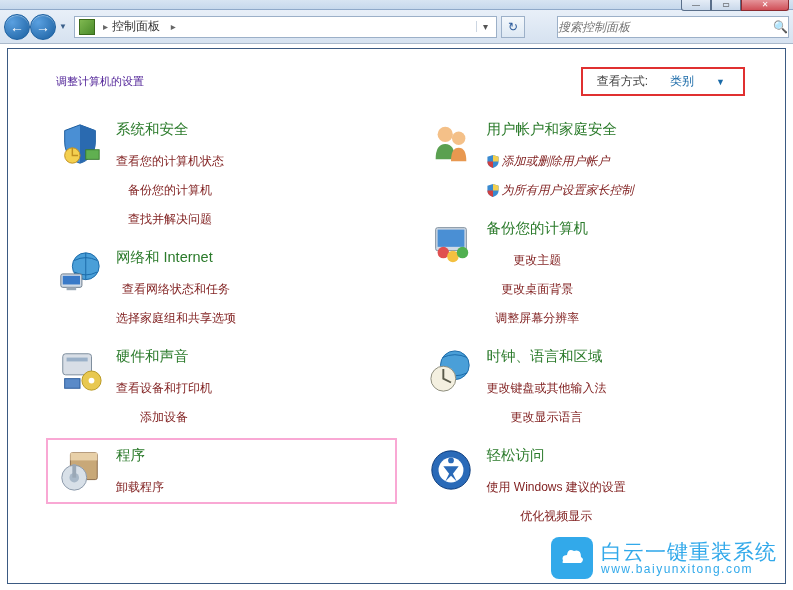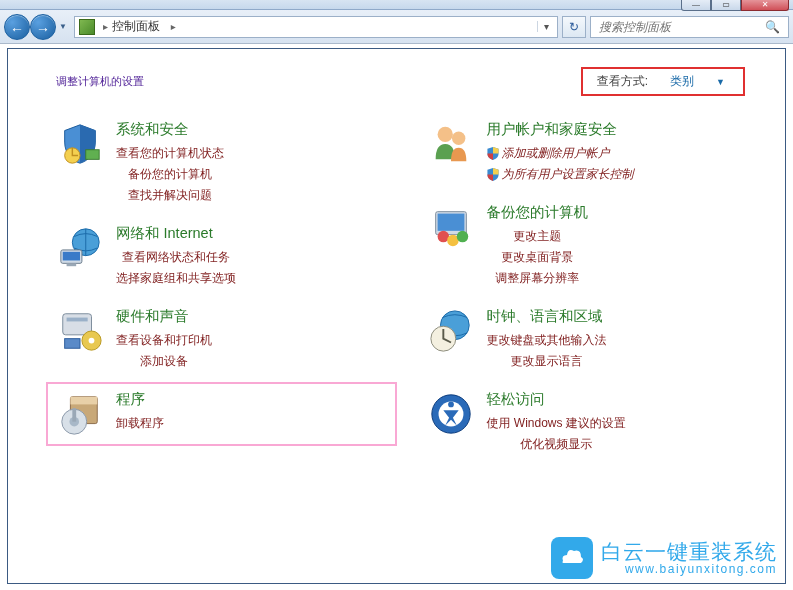--- a/index.html
+++ b/index.html
@@ -17,47 +17,47 @@
   .navbar { height: 34px; background: linear-gradient(to bottom, #e8eff8, #d6e2f0); border-bottom: 1px solid #aab9cb; display: flex; align-items: center; padding: 0 4px; gap: 4px; }
   .nav-arrows { display: flex; align-items: center; gap: 0; }
   .nav-circle { width: 26px; height: 26px; border-radius: 50%; background: radial-gradient(circle at 30% 30%, #5aa0e0, #1a5fa0); border: 1px solid #1a5fa0; display: flex; align-items: center; justify-content: center; color: #fff; font-size: 14px; box-shadow: inset 0 1px 1px rgba(255,255,255,.4); }
   .nav-dd { width: 14px; height: 20px; display:flex; align-items:center; justify-content:center; color:#3a5f8a; font-size:8px;}
   .addressbar { flex: 1; height: 22px; background: #fff; border: 1px solid #9cb0c8; display: flex; align-items: center; padding: 0 2px; position: relative; }
   .addr-icon { width: 16px; height: 16px; background: linear-gradient(135deg,#7fb850,#4a8a2a); border: 1px solid #3a6a1a; margin: 0 4px 0 2px; }
   .addr-text { flex: 1; font-size: 12px; color: #333; }
   .addr-chev { color: #666; font-size: 10px; padding: 0 4px; }
   .addr-dd { width: 18px; text-align:center; color:#555; border-left:1px solid #ccd6e2; font-size:10px;}
   .refresh-btn { width: 24px; height: 22px; border: 1px solid #9cb0c8; background: linear-gradient(#f4f8fc,#dde8f3); display:flex; align-items:center; justify-content:center; color:#2a5a9a; font-size:12px;}
-  .searchbar { width: 199px; height: 22px; border: 1px solid #9cb0c8; background: #fff; display: flex; align-items: center; padding: 0 8px; }
+  .searchbar { width: 232px; height: 22px; border: 1px solid #9cb0c8; background: #fff; display: flex; align-items: center; padding: 0 0; margin-left: 28px; }
   .searchbar input { border: none; outline: none; flex: 1; font-size: 12px; color: #888; font-style: italic; }
   .search-icon { color: #2a5a9a; font-size: 12px; }
 
   
   .content { position: absolute; left: 7px; right: 7px; top: 48px; bottom: 6px; background: #fff; border: 1px solid #3b5a82; padding: 18px 28px 10px 48px; }
   .heading-row { display: flex; align-items: baseline; margin-bottom: 24px; }
   .page-title { font-size: 11px; color: #4c1d95; font-weight: normal; flex: 1; }
   .view-box { border: 2px solid #e03030; padding: 4px 18px 4px 14px; display: flex; align-items: center; gap: 22px; margin-right: 12px;}
   .view-label { color: #444; }
   .view-value { color: #1a6aa8; }
   .view-dd { color: #1a6aa8; font-size: 9px; }
 
   .grid { display: flex; gap: 40px; }
   .col { flex: 1; display: flex; flex-direction: column; gap: 20px; }
   .cat { display: flex; gap: 12px; align-items: flex-start; }
   .cat-icon { width: 48px; height: 48px; flex-shrink: 0; display:flex; align-items:center; justify-content:center; }
-  .cat-body { display: flex; flex-direction: column; gap: 3px; padding-top: 0px;}
+  .cat-body { display: flex; flex-direction: column; gap: 11px; padding-top: 0px;}
   .cat-title { color: #2a7a2a; font-size: 14.5px; margin-bottom: 2px; cursor: pointer; }
   .cat-link { color: #7f1d1d; font-size: 12px; cursor: pointer; line-height: 1.5; text-align: center; }
   .shield-link { display:flex; align-items:center; gap:3px;font-style:italic;}
   .shield-ico { width:12px; height:13px; }
 
   .highlight { border: 2px solid #f9a8d4; padding: 6px 8px; margin: -8px -10px; }
 
   
-  .watermark { position: absolute; right: 8px; bottom: 4px; display: flex; align-items: center; gap: 8px; opacity: .9; text-align: right;}
+  .watermark { position: absolute; right: 8px; bottom: 4px; display: flex; align-items: center; gap: 8px; opacity: .9;}
   .wm-badge { width: 42px; height: 42px; background: #1ca0e8; border-radius: 8px; display:flex; align-items:center; justify-content:center; color:#fff; font-size:22px; font-weight:bold;}
   .wm-text { display:flex; flex-direction:column; line-height:1.1;}
   .wm-main { font-size: 21px; color: #1ca0e8; letter-spacing: 1px;}
   .wm-sub { font-size: 12px; color: #1ca0e8; letter-spacing: 1.5px;}
 
   
   .cat-icon svg { width: 46px; height: 46px; }
 </style>
 </head>
 <body>

